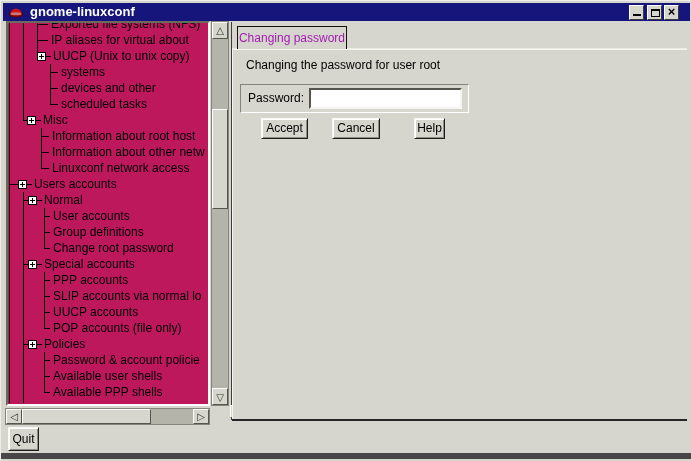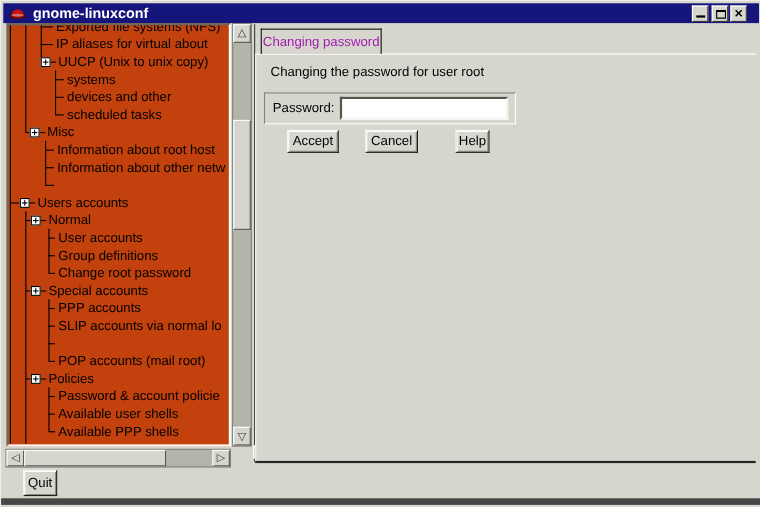--- a/index.html
+++ b/index.html
@@ -12,21 +12,21 @@
   .title-text{position:absolute;left:27px;top:0;height:18px;line-height:18px;color:#fff;
               font-size:13px;font-weight:bold;letter-spacing:0px;white-space:nowrap;}
   .winbtn{position:absolute;top:2px;width:15px;height:15px;background:#d6d6ce;box-sizing:border-box;
           border:1px solid;border-color:#ffffff #3a3a3a #3a3a3a #ffffff;}
   .glyph-min{position:absolute;left:3px;bottom:3px;width:8px;height:2px;background:#000;}
   .glyph-max{position:absolute;left:3px;top:3px;width:9px;height:8px;box-sizing:border-box;
              border:1px solid #000;border-top-width:2px;}
   .glyph-close{position:absolute;left:0;top:0;width:13px;height:13px;line-height:12px;text-align:center;
                font-size:13px;font-weight:bold;color:#000;}
   
-  .treeview{position:absolute;left:5px;top:20px;width:204px;height:385px;background:#c2410c;
+  .treeview{position:absolute;left:5px;top:20px;width:204px;height:385px;background:#be185d;
             box-sizing:border-box;border:2px solid;border-color:#6a6a62 #fcfcfa #fcfcfa #6a6a62;overflow:hidden;}
   #tree-content{position:absolute;left:0;top:0;width:200px;height:381px;}
   .tline{position:absolute;background:#000;}
   .trow-label{position:absolute;height:16px;line-height:16px;font-size:12px;color:#000;white-space:nowrap;cursor:default;}
   .texp{position:absolute;width:9px;height:9px;background:#fff;border:1px solid #000;box-sizing:border-box;}
   .texp .ph{position:absolute;left:1px;top:3px;width:5px;height:1px;background:#000;}
   .texp .pv{position:absolute;left:3px;top:1px;width:1px;height:5px;background:#000;}
   
   .sb-trough{position:absolute;background:#b4b4aa;border:1px solid #84847c;box-sizing:content-box;}
   .sb-btn,.sb-thumb{position:absolute;background:#d6d6ce;box-sizing:border-box;
@@ -114,20 +114,21 @@
           <div class="ph"></div>
           <div class="pv"></div>
         </div>
         <div class="tline" style="left: 28px; top: 97px; width: 5px; height: 1px;"></div>
         <div class="trow-label" style="left: 35px; top: 89px;">Misc</div>
         <div class="tline" style="left: 33px; top: 113px; width: 8px; height: 1px;"></div>
         <div class="trow-label" style="left: 44px; top: 105px;">Information about root host</div>
         <div class="tline" style="left: 33px; top: 129px; width: 8px; height: 1px;"></div>
         <div class="trow-label" style="left: 44px; top: 121px;">Information about other netw</div>
         <div class="tline" style="left: 33px; top: 145px; width: 8px; height: 1px;"></div>
+        <div class="trow-label" style="left: 44px; top: 137px;">Linuxconf network access</div>
         <div class="tline" style="left: 1px; top: 161px; width: 9px; height: 1px;"></div>
         <div class="texp" style="left: 10px; top: 157px;">
           <div class="ph"></div>
           <div class="pv"></div>
         </div>
         <div class="tline" style="left: 19px; top: 161px; width: 5px; height: 1px;"></div>
         <div class="trow-label" style="left: 26px; top: 153px;">Users accounts</div>
         <div class="tline" style="left: 15px; top: 177px; width: 5px; height: 1px;"></div>
         <div class="texp" style="left: 20px; top: 173px;">
           <div class="ph"></div>
@@ -146,22 +147,23 @@
           <div class="ph"></div>
           <div class="pv"></div>
         </div>
         <div class="tline" style="left: 29px; top: 241px; width: 5px; height: 1px;"></div>
         <div class="trow-label" style="left: 36px; top: 233px;">Special accounts</div>
         <div class="tline" style="left: 36px; top: 257px; width: 6px; height: 1px;"></div>
         <div class="trow-label" style="left: 45px; top: 249px;">PPP accounts</div>
         <div class="tline" style="left: 36px; top: 273px; width: 6px; height: 1px;"></div>
         <div class="trow-label" style="left: 45px; top: 265px;">SLIP accounts via normal lo</div>
         <div class="tline" style="left: 36px; top: 289px; width: 6px; height: 1px;"></div>
+        <div class="trow-label" style="left: 45px; top: 281px;">UUCP accounts</div>
         <div class="tline" style="left: 36px; top: 305px; width: 6px; height: 1px;"></div>
-        <div class="trow-label" style="left: 45px; top: 297px;">POP accounts (mail root)</div>
+        <div class="trow-label" style="left: 45px; top: 297px;">POP accounts (file only)</div>
         <div class="tline" style="left: 15px; top: 321px; width: 5px; height: 1px;"></div>
         <div class="texp" style="left: 20px; top: 317px;">
           <div class="ph"></div>
           <div class="pv"></div>
         </div>
         <div class="tline" style="left: 29px; top: 321px; width: 5px; height: 1px;"></div>
         <div class="trow-label" style="left: 36px; top: 313px;">Policies</div>
         <div class="tline" style="left: 36px; top: 337px; width: 6px; height: 1px;"></div>
         <div class="trow-label" style="left: 45px; top: 329px;">Password &amp; account policie</div>
         <div class="tline" style="left: 36px; top: 353px; width: 6px; height: 1px;"></div>
@@ -201,16 +203,16 @@
 
   <div class="pframe">
     <span class="plabel">Password:</span>
     <input class="pinput" type="password" value="" style="">
   </div>
 
   <button class="btn3d" style="left:260px;top:117px;width:47px;">Accept</button>
   <button class="btn3d" style="left:331px;top:117px;width:48px;">Cancel</button>
   <button class="btn3d" style="left:413px;top:117px;width:31px;">Help</button>
 
-  <button class="btn3d" style="left:7px;top:426px;width:31px;height:24px;line-height:22px;margin-left:13px;">Quit</button>
+  <button class="btn3d" style="left:7px;top:426px;width:31px;height:24px;line-height:22px;">Quit</button>
 
   <div class="bottom-band"></div>
 </div>
 
 </body></html>

